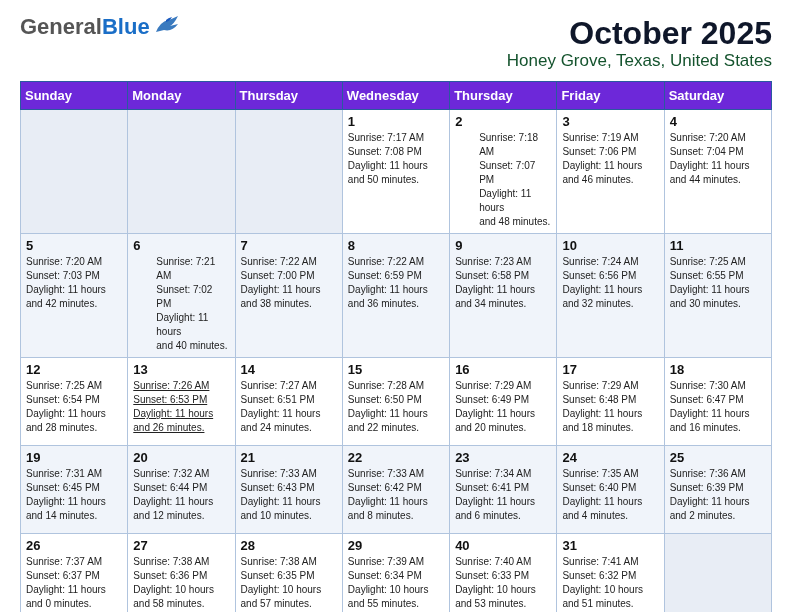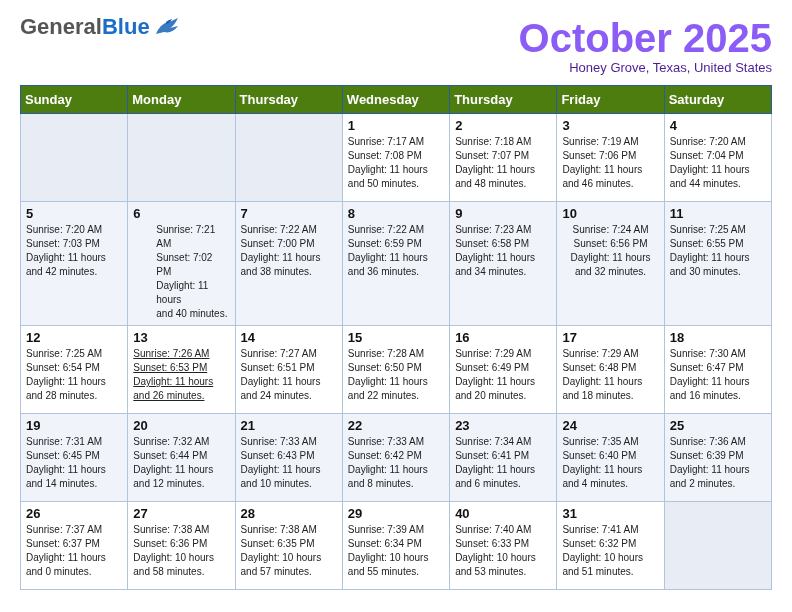--- a/index.html
+++ b/index.html
@@ -30,36 +30,36 @@
       font-size: 22px;
       font-weight: bold;
       line-height: 1;
     }
     .logo-general { color: #555; }
     .logo-blue { color: #1a6ec7; }
     .title-block {
       text-align: right;
     }
     .month-title {
-      font-size: 40px;
+      font-size: 32px;
       font-weight: bold;
-      color: #8b5cf6;
+      color: #0f172a;
       line-height: 1.1;
     }
     .location {
-      font-size: 13px;
-      color: #4c1d95;
+      font-size: 17px;
+      color: #14532d;
     }
     table {
       width: 100%;
       border-collapse: collapse;
       table-layout: fixed;
     }
     thead tr th {
-      background: #4d7c0f;
+      background: #6d28d9;
       color: #fff;
       font-size: 13px;
       font-weight: bold;
       padding: 6px 4px;
       text-align: left;
       border: 1px solid #2a5a9f;
     }
     tbody tr td {
       border: 1px solid #b0c4de;
       vertical-align: top;
@@ -86,21 +86,21 @@
     .empty-cell {
       background: #e8edf5 !important;
     }
   </style>
 </head>
 <body>
 
 <div class="page">
   <div class="header">
     <div class="logo">
-      <div style="display:flex;align-items:flex-end;">
+      <div style="display:flex;align-items:center;">
         <span class="logo-text">
           <span class="logo-general">General</span><span class="logo-blue">Blue</span>
         </span>
         <svg width="28" height="22" viewBox="0 0 28 22" style="margin-left:2px;margin-top:-4px;">
           <path d="M4,18 Q8,8 16,6 Q20,5 26,2 Q22,10 18,12 Q22,11 26,10 Q20,18 12,16 Q8,17 4,18Z" fill="#3a7abf"></path>
           <path d="M14,6 Q16,4 20,3 Q18,7 14,8Z" fill="#1a5abf"></path>
         </svg>
       </div>
     </div>
     <div class="title-block">
@@ -129,21 +129,21 @@
           <td class="empty-cell"></td>
           <td>
             <div class="day-num">1</div>
             <div class="day-info" style="white-space: pre-line;">Sunrise: 7:17 AM
 Sunset: 7:08 PM
 Daylight: 11 hours
 and 50 minutes.</div>
           </td>
           <td>
             <div class="day-num">2</div>
-            <div class="day-info" style="white-space: pre-line;">Sunrise: 7:18 AM
+            <div class="day-info" style="white-space: pre-line; margin-left: 24px;">Sunrise: 7:18 AM
 Sunset: 7:07 PM
 Daylight: 11 hours
 and 48 minutes.</div>
           </td>
           <td>
             <div class="day-num">3</div>
             <div class="day-info" style="white-space: pre-line;">Sunrise: 7:19 AM
 Sunset: 7:06 PM
 Daylight: 11 hours
 and 46 minutes.</div>
@@ -187,21 +187,21 @@
           </td>
           <td>
             <div class="day-num">9</div>
             <div class="day-info" style="white-space: pre-line;">Sunrise: 7:23 AM
 Sunset: 6:58 PM
 Daylight: 11 hours
 and 34 minutes.</div>
           </td>
           <td>
             <div class="day-num">10</div>
-            <div class="day-info" style="white-space: pre-line; text-align: center;">Sunrise: 7:24 AM
+            <div class="day-info" style="white-space: pre-line;">Sunrise: 7:24 AM
 Sunset: 6:56 PM
 Daylight: 11 hours
 and 32 minutes.</div>
           </td>
           <td>
             <div class="day-num">11</div>
             <div class="day-info" style="white-space: pre-line;">Sunrise: 7:25 AM
 Sunset: 6:55 PM
 Daylight: 11 hours
 and 30 minutes.</div>

